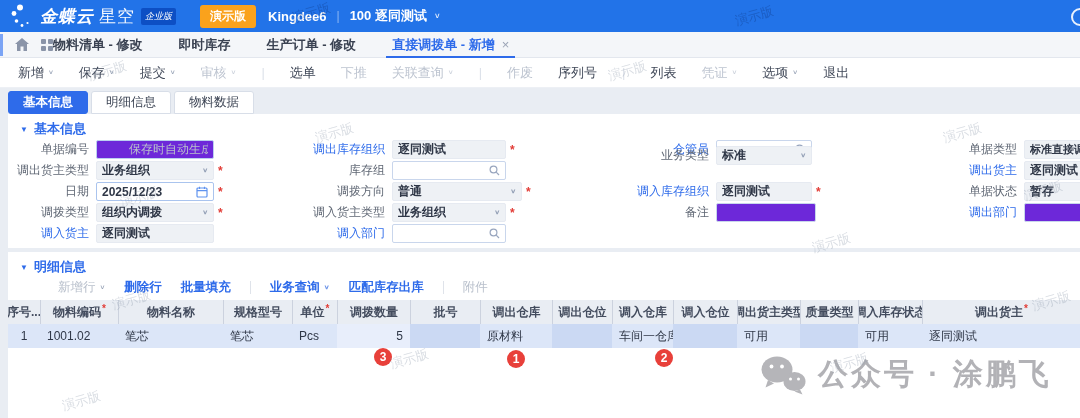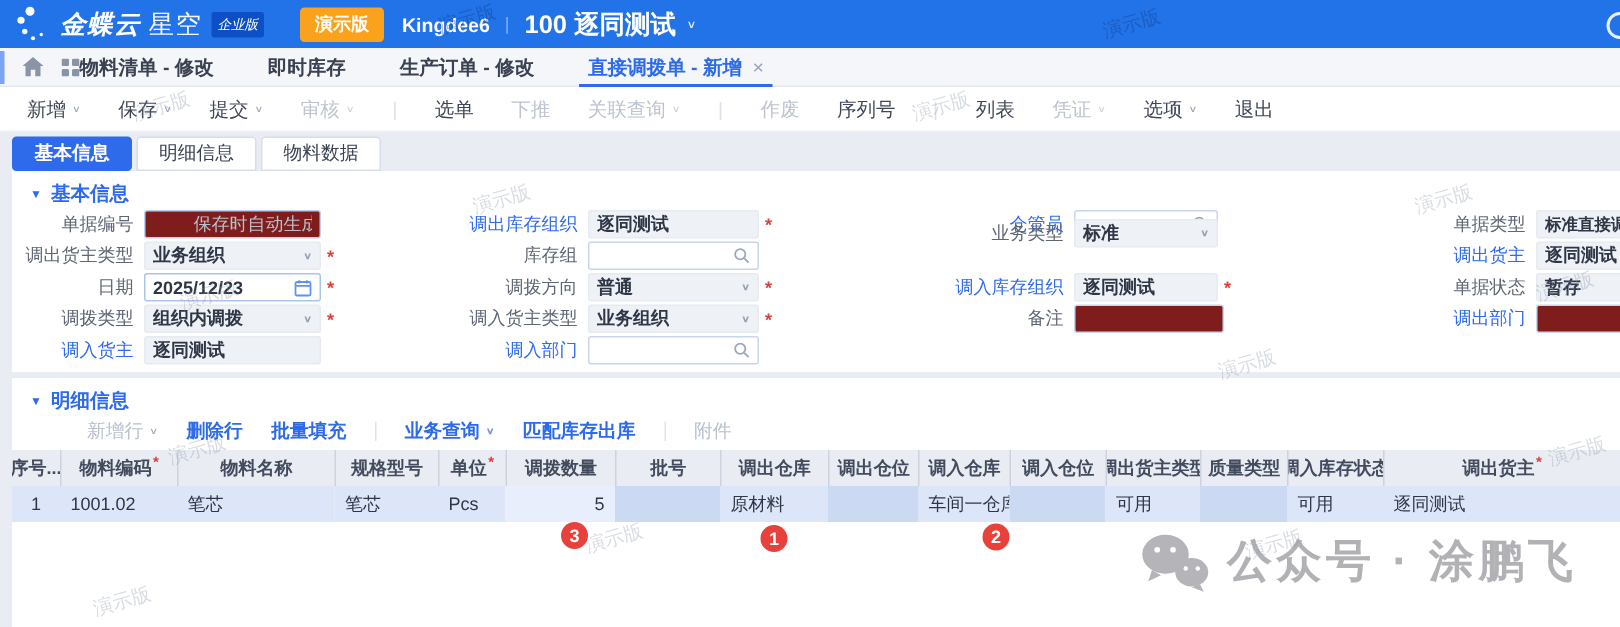--- a/index.html
+++ b/index.html
@@ -10,21 +10,21 @@
   
   .topbar { position:absolute; top:0; left:0; width:1080px; height:32px;
     background:#2273e8; display:flex; align-items:center; color:#fff; }
   .logo-dots { margin-left:10px; }
   .brand-bold { font-size:17px; font-weight:bold; font-style:italic; margin-left:4px; letter-spacing:1px; }
   .brand-light { font-size:17px; font-weight:300; margin-left:5px; color:rgba(255,255,255,.95); letter-spacing:1px; }
   .edition-badge { background:#0d4fc4; color:#fff; font-size:9px; padding:2px 4px; border-radius:2px; margin-left:6px; font-style:italic; }
   .demo-badge { background:#faa21c; color:#fff; font-size:12px; font-weight:bold; padding:3px 10px; border-radius:3px; margin-left:24px; }
   .tb-user { font-size:13px; font-weight:600; margin-left:12px; }
   .tb-sep { color:rgba(255,255,255,.45); margin:0 10px; font-size:12px; }
-  .tb-org { font-size:17px; font-weight:600; }
+  .tb-org { font-size:13px; font-weight:600; }
   .tb-caret { font-size:9px; margin-left:7px; color:rgba(255,255,255,.9); transform:scaleY(.8); }
   .topbar-ring { position:absolute; right:-9px; top:8px; width:18px; height:18px;
     border:2px solid rgba(255,255,255,.9); border-radius:50%; }
   
   .tabbar { position:absolute; top:32px; left:0; width:1080px; height:26px;
     background:#f4f6f9; border-bottom:1px solid #e3e7ee; display:flex; align-items:center; }
   .tabbar-edge { position:absolute; left:0; top:2px; width:3px; height:22px; background:#7ba4f5; }
   .nav-ico { margin-left:15px; display:flex; align-items:center; }
   .tabs { display:flex; gap:36px; height:26px; }
   .tab { position:relative; display:flex; align-items:center; font-size:13px; font-weight:600; color:#3a4252; height:26px; }
@@ -53,21 +53,21 @@
     color:#2e6bea; font-size:13px; font-weight:600; }
   .tri { font-size:8px; color:#2e6bea; }
   
   .field { position:absolute; height:19px; display:flex; align-items:center; }
   .flabel { font-size:12px; color:#5f6774; text-align:right; padding-right:7px; white-space:nowrap; overflow:hidden; }
   .flabel.blue { color:#2e6bea; }
   .box { height:19px; display:flex; align-items:center; padding:0 5px; font-size:12px;
     color:#2f3747; font-weight:600; border-radius:2px; position:relative; white-space:nowrap; overflow:hidden; flex-shrink:0; }
   .box.ro { background:#eef1f5; border:1px solid #e6eaf1; }
   .box.select { background:#eef1f5; border:1px solid #e6eaf1; }
-  .box.white { background:#7f1d1d; border:1px solid #bcd0f0;padding-left:32px; }
+  .box.white { background:#6d28d9; border:1px solid #bcd0f0;padding-left:32px; }
   .box.lookup { background:#fff; border:1px solid #c9d6ec; }
   .box.date { background:#fff; border:1px solid #aac4ee; }
   .fval { overflow:hidden; white-space:nowrap; }
   .fval.placeholder { color:#b9c0cb; font-weight:400; }
   .chev { margin-left:auto; font-size:8px; color:#94a0b6; transform:scaleY(.75); }
   .box-ico { margin-left:auto; display:flex; align-items:center; }
   .star { color:#e23c36; font-size:12px; margin-left:4px; font-weight:bold; }
   
   .dt-toolbar { position:absolute; top:27px; left:14px; display:flex; align-items:center; gap:19px; font-size:12.5px;margin-left:36px; }
   .dlink { color:#2e6bea; font-weight:600; display:flex; align-items:center; gap:4px; }
@@ -271,21 +271,21 @@
       <span class="box-ico">
           <svg width="11" height="11" viewBox="0 0 11 11">
             <circle cx="4.5" cy="4.5" r="3.4" fill="none" stroke="#9aa7bf" stroke-width="1.2"></circle>
             <line x1="7.2" y1="7.2" x2="10" y2="10" stroke="#9aa7bf" stroke-width="1.2"></line>
           </svg>
         </span>
     </span>
   </div>
   <div class="field" style="left:296px;top:68px">
     <span class="flabel" style="width:88px">调拨方向</span>
-    <span class="box select" style="width:114px">
+    <span class="box select" style="width:130px">
         <span class="fval">普通</span>
         <span class="chev">∨</span>
       </span>
     <span class="star">*</span>
   </div>
   <div class="field" style="left:296px;top:89px">
     <span class="flabel" style="width:88px">调入货主类型</span>
     <span class="box select" style="width:114px">
         <span class="fval">业务组织</span>
         <span class="chev">∨</span>

